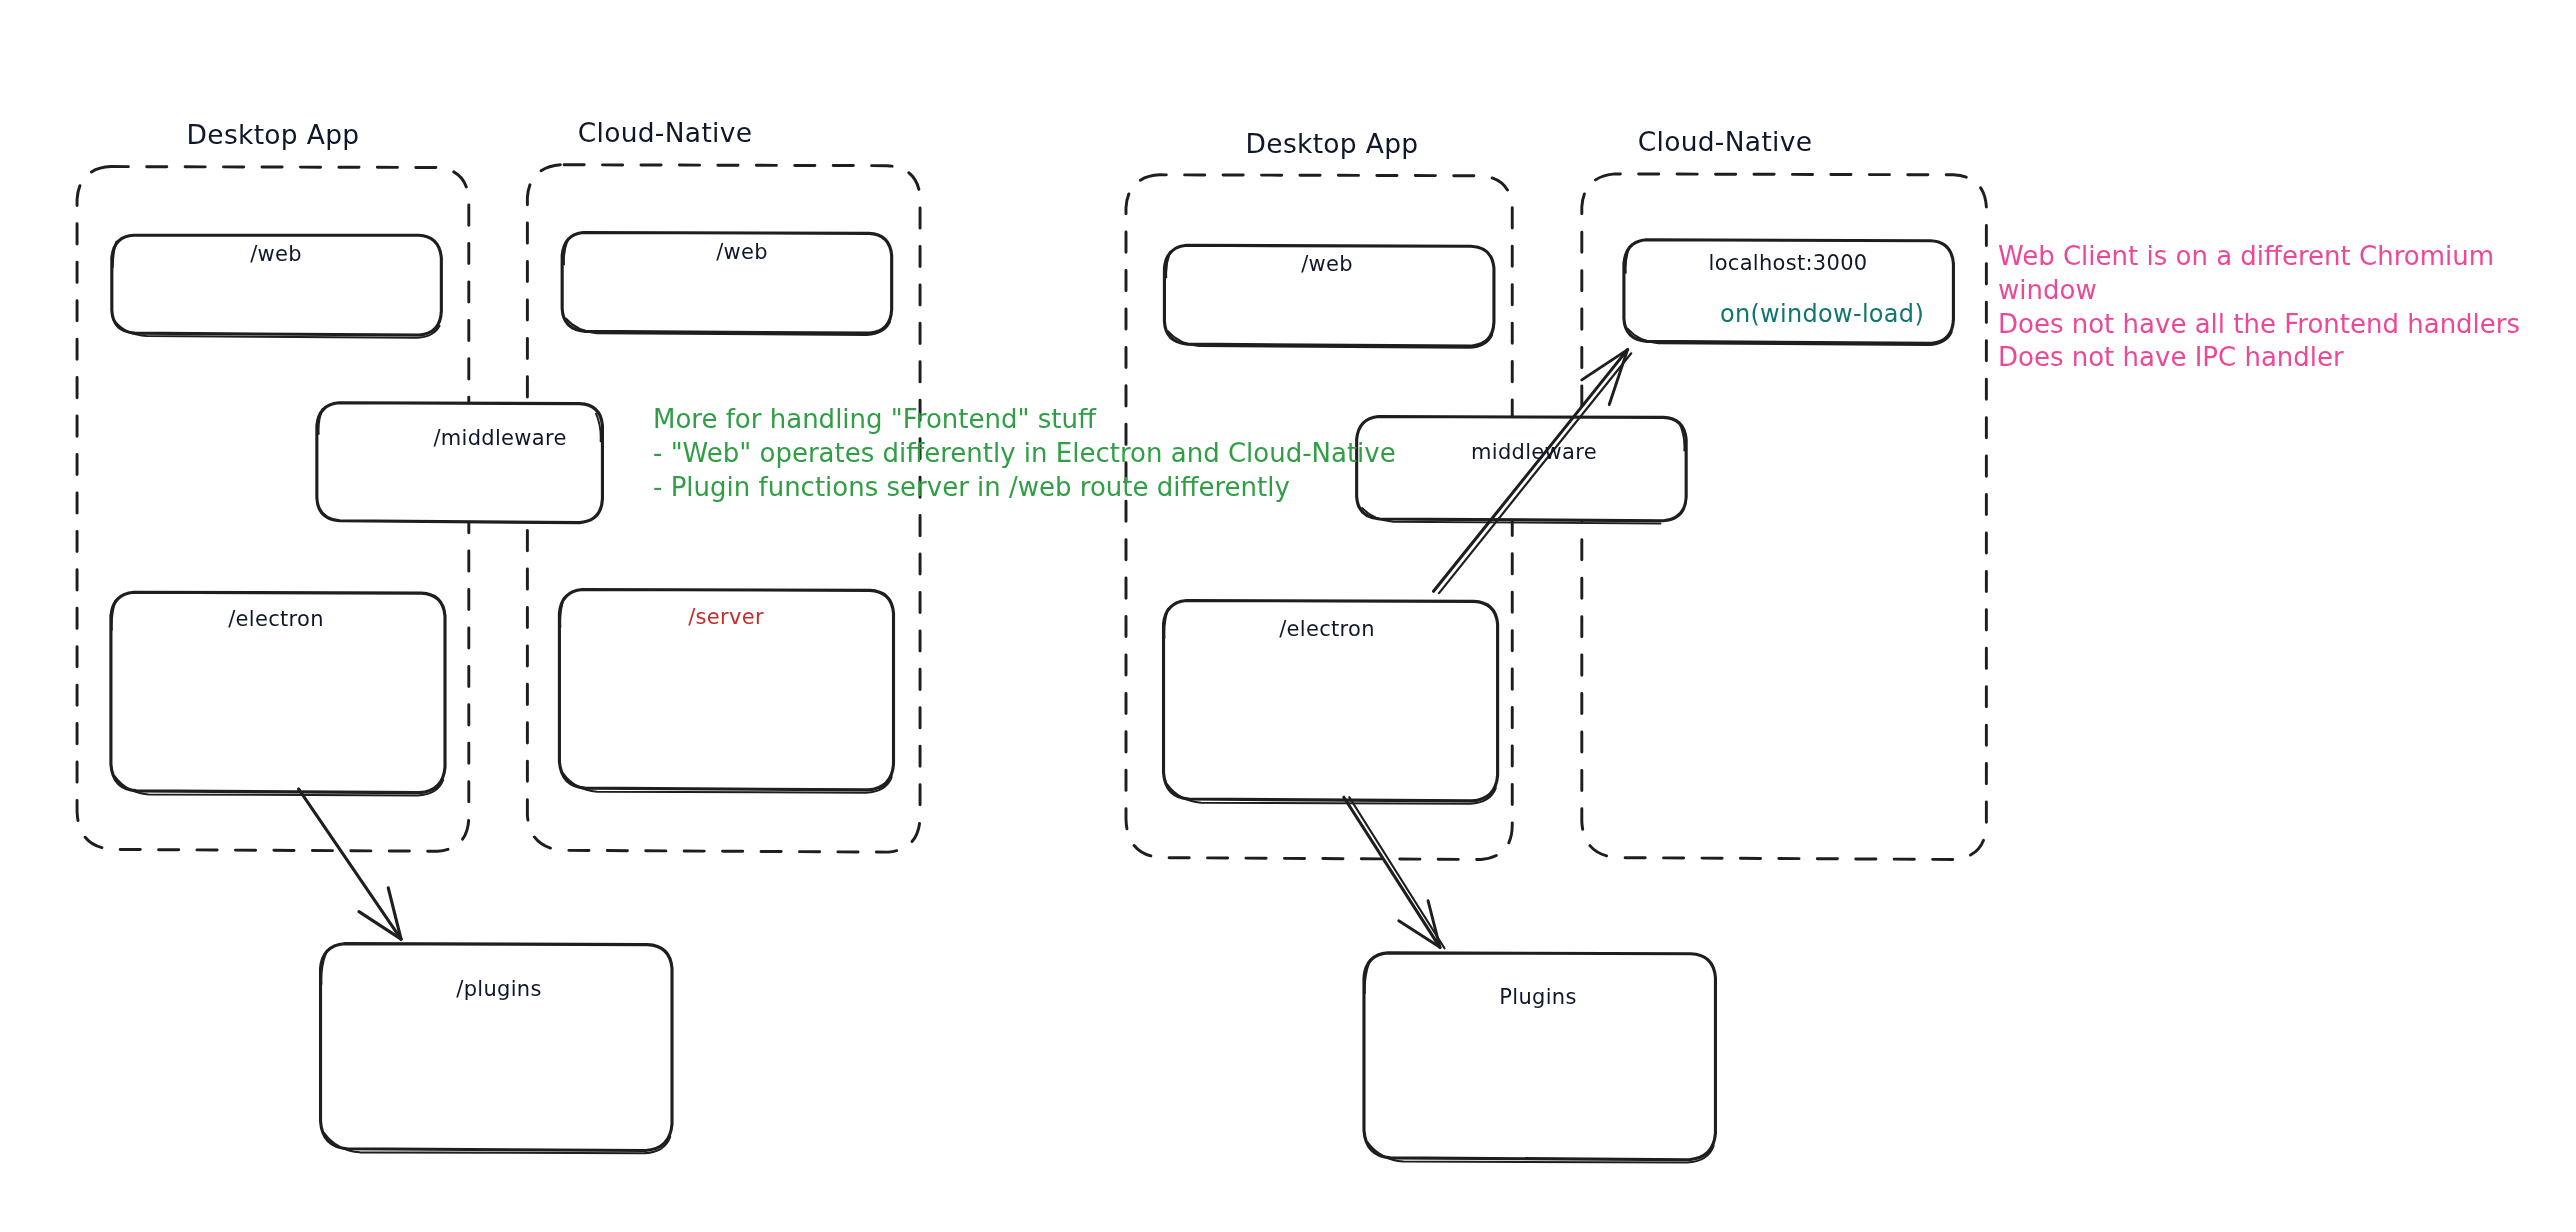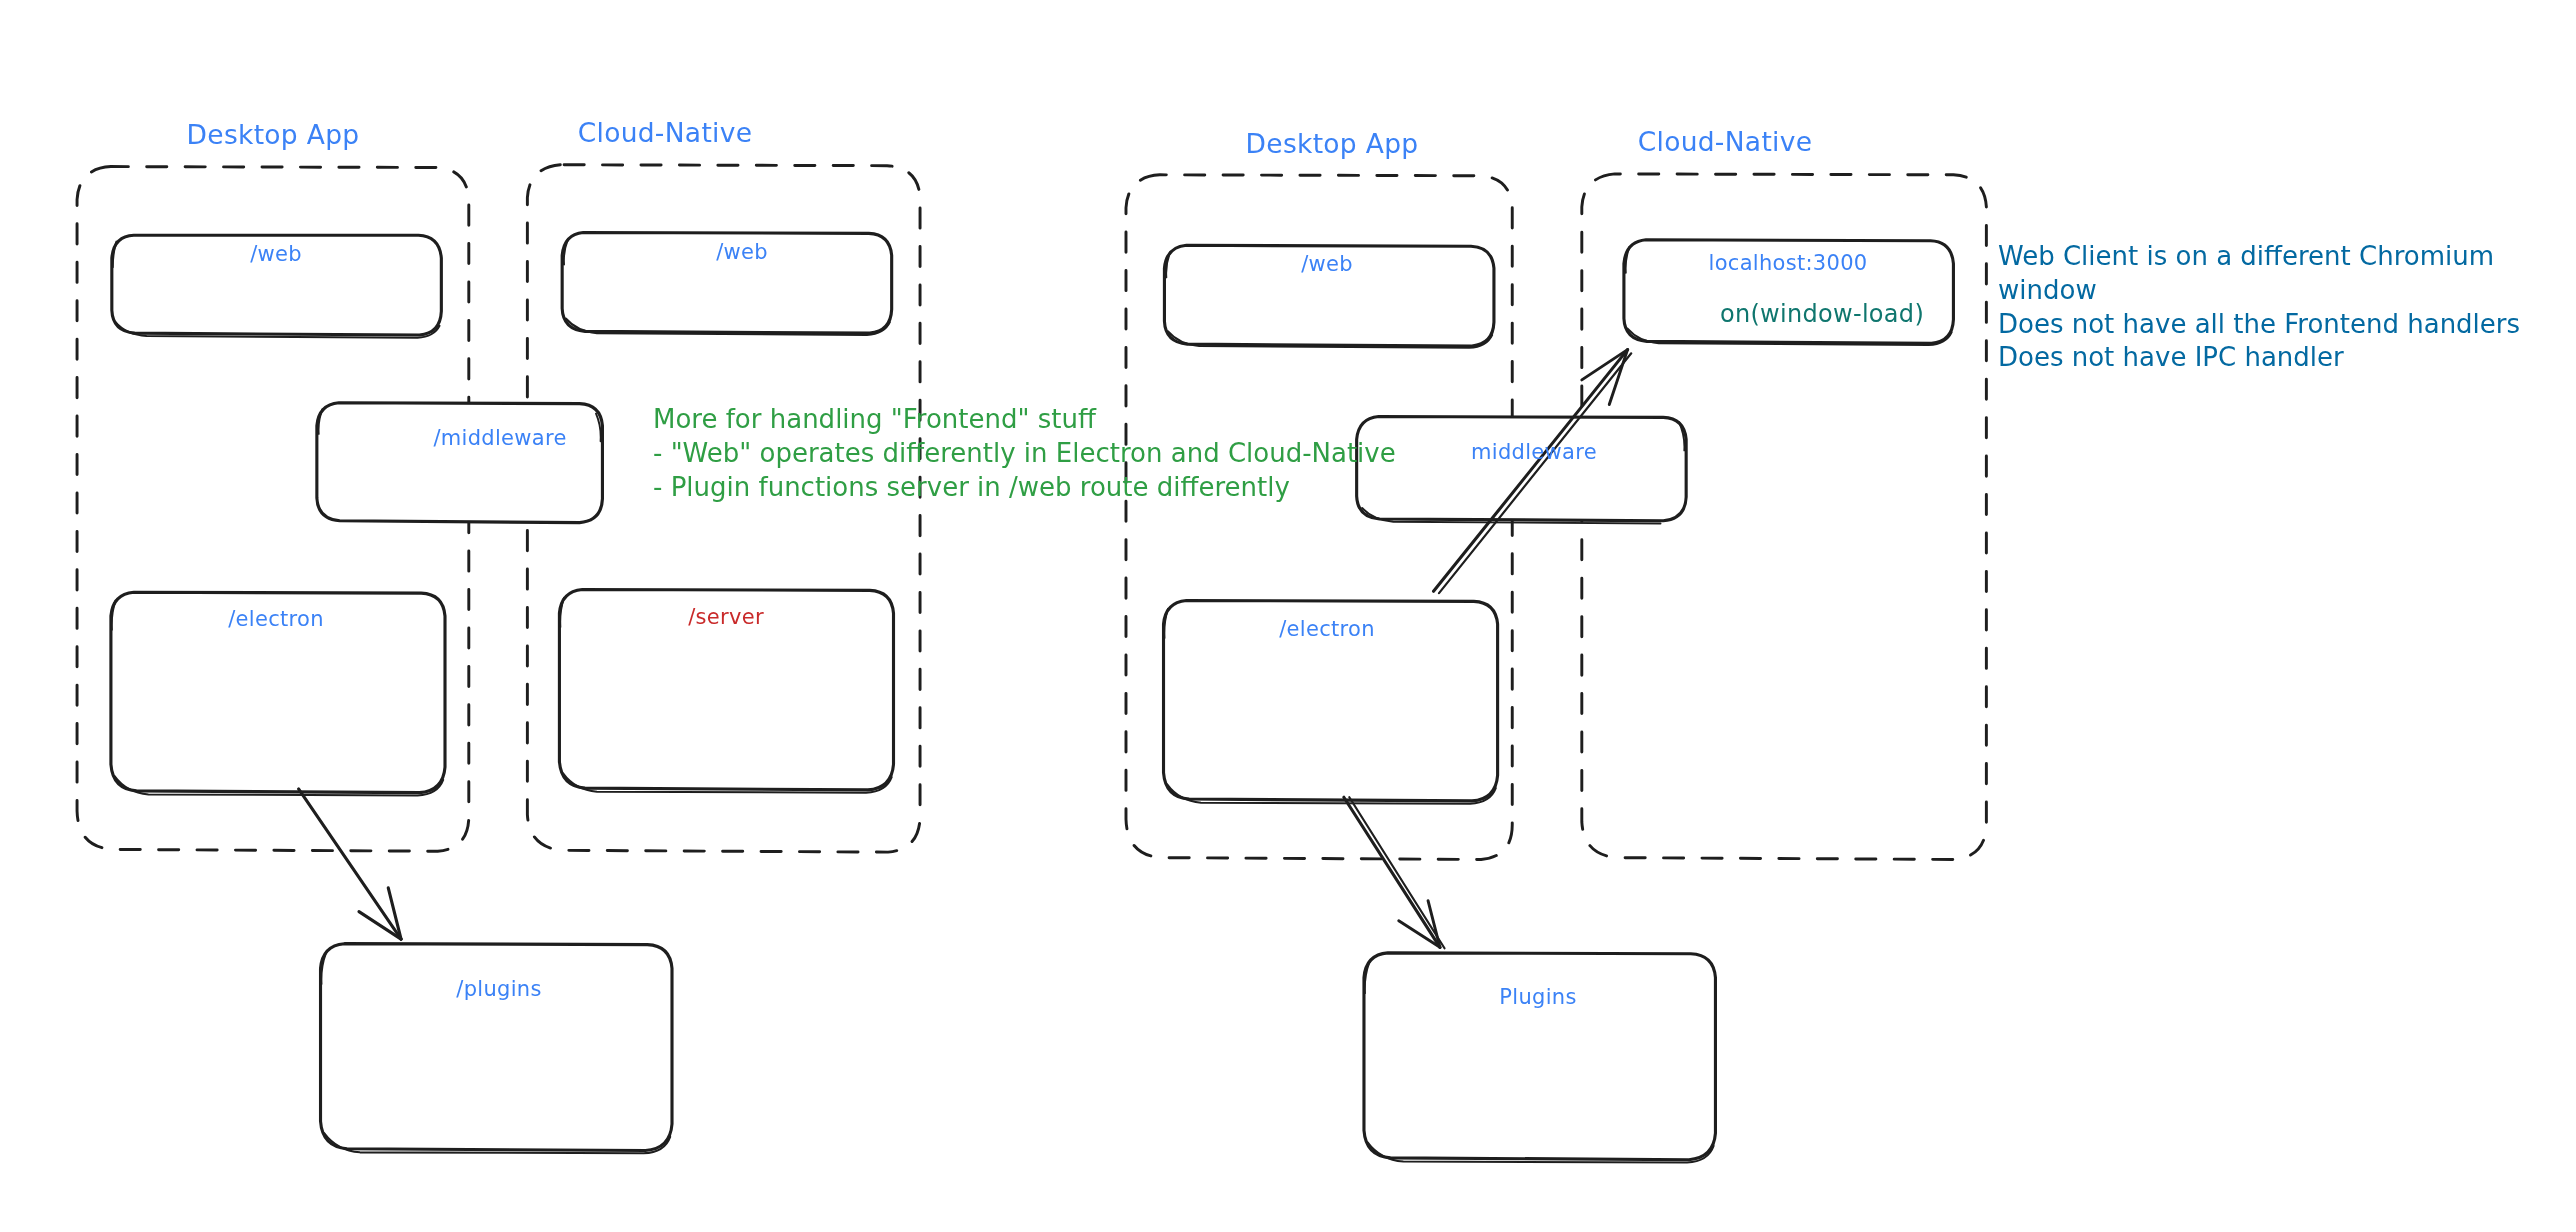--- a/index.html
+++ b/index.html
@@ -23,21 +23,21 @@
     position: absolute;
     left: 0;
     top: 0;
     width: 2576px;
     height: 1232px;
   }
   .lbl {
     position: absolute;
     white-space: pre;
     font-family: "DejaVu Sans", sans-serif;
-    color: #3b82f6;
+    color: #0f172a;
     letter-spacing: 0.3px;
     line-height: 1.0;
   }
   .container-title {
     font-size: 26.5px;
     text-align: center;
     transform: translateX(-50%);
   }
   .box-label {
     font-size: 21px;
@@ -49,21 +49,21 @@
     font-size: 24px;
     text-align: center;
     transform: translateX(-50%);
     color: #0f766e;
   }
   .note {
     font-size: 26px;
     line-height: 1.30;
   }
   .note.green { color: #2f9e44; }
-  .note.red { color: #0369a1; }
+  .note.red { color: #ec4899; }
 </style>
 </head>
 <body>
 
 <div id="canvas">
 
   <svg id="sketch" viewBox="0 0 2814 1346">
     <defs></defs>
 
     <g>

